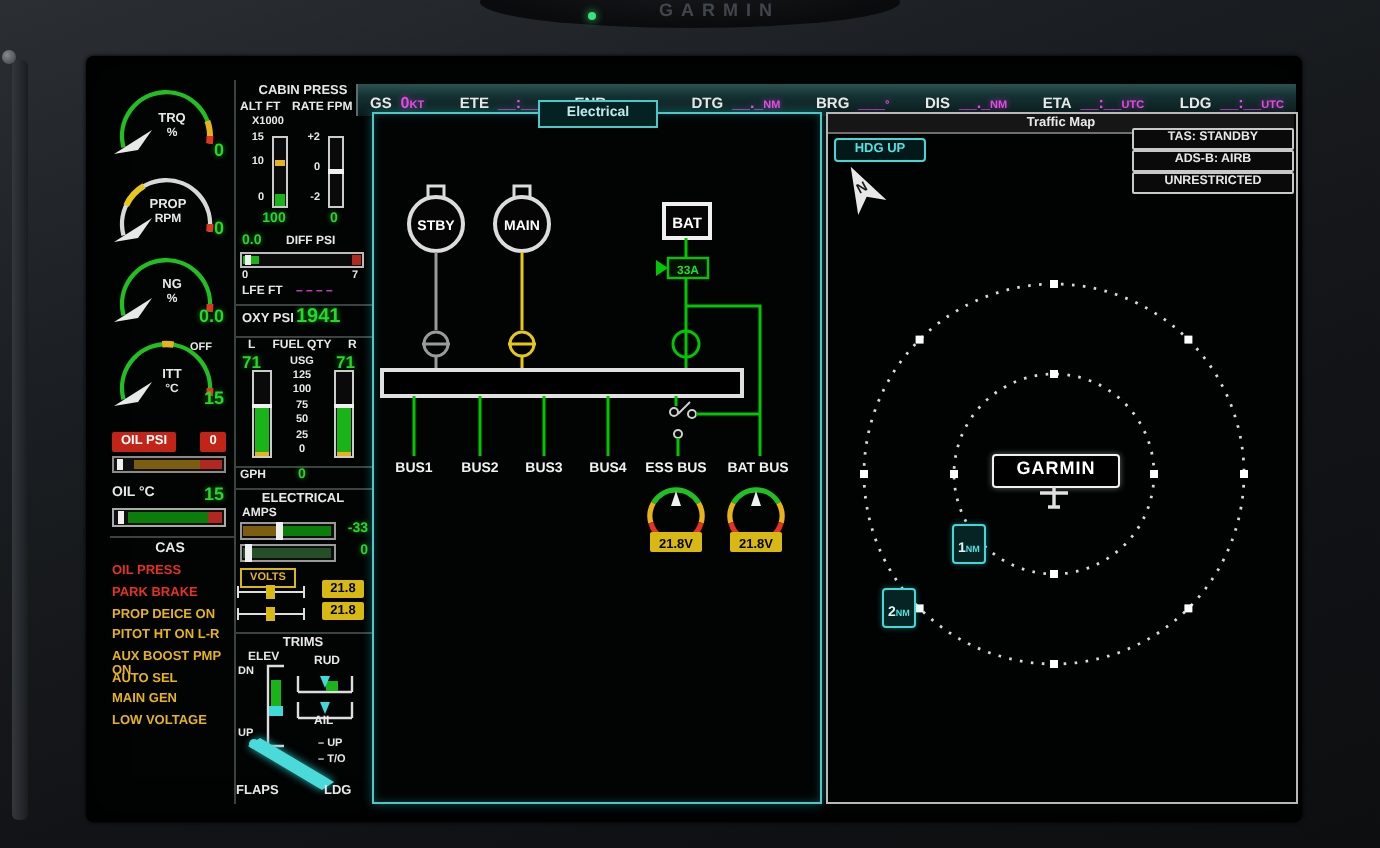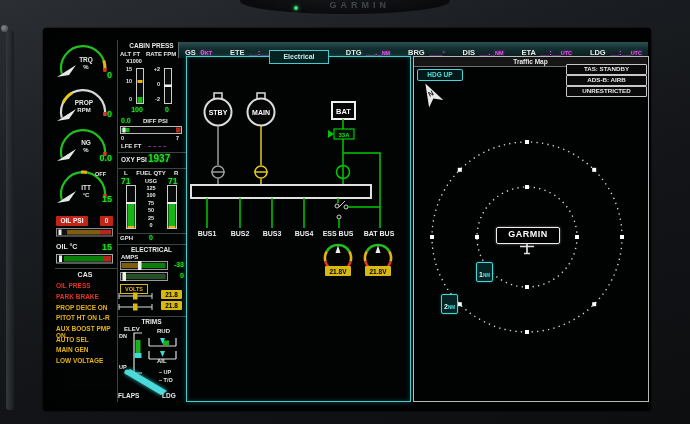--- a/index.html
+++ b/index.html
@@ -174,21 +174,21 @@
   <rect x="1.5" y="2" width="8" height="4" fill="#18b418"></rect>
   <rect x="56" y="1.5" width="4.5" height="5" fill="#b3281e"></rect>
   <rect x="2.5" y="1.5" width="3" height="5" fill="#f0f0f0"></rect>
 </svg>
 <div class="abs w t55" style="left:121px;top:135px">0</div>
 <div class="abs w t55" style="left:176px;top:135px">7</div>
 <div class="abs w t6" style="left:121px;top:143px">LFE FT</div>
 <div class="abs m t6" style="left:148px;top:143px">– – – –</div>
 
 <div class="abs w t65" style="left:121px;top:156px">OXY PSI</div>
-<div class="abs g" style="left:148px;top:153px;font-size:10px">1937</div>
+<div class="abs g" style="left:148px;top:153px;font-size:10px">1941</div>
 
 <div class="abs w t6" style="left:124px;top:170px">L</div>
 <div class="abs w t6 ctr" style="left:134px;top:170px;width:34px">FUEL QTY</div>
 <div class="abs w t6" style="left:174px;top:170px">R</div>
 <div class="abs g t8" style="left:121px;top:176px">71</div>
 <div class="abs w t55 ctr" style="left:140px;top:178px;width:22px">USG</div>
 <div class="abs g t8" style="left:168px;top:176px">71</div>
 <div class="abs w t55 ctr" style="left:140px;top:185px;width:22px">125</div>
 <div class="abs w t55 ctr" style="left:140px;top:192px;width:22px">100</div>
 <div class="abs w t55 ctr" style="left:140px;top:200px;width:22px">75</div>

